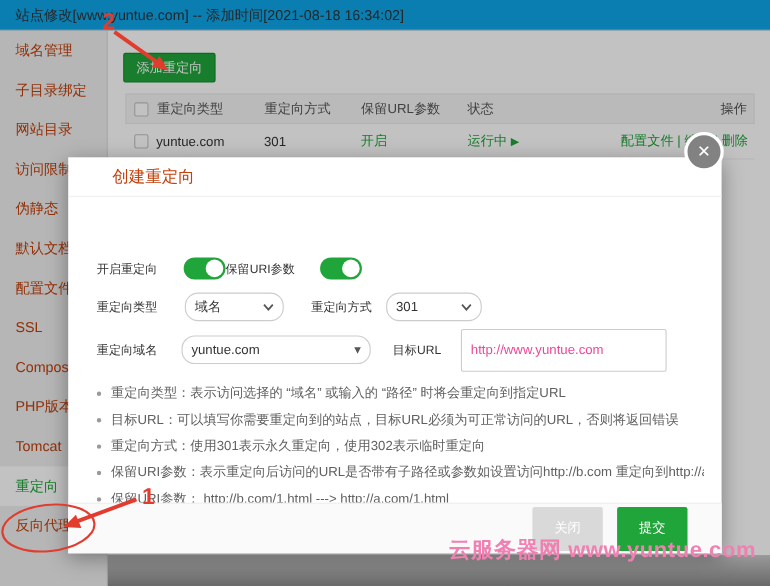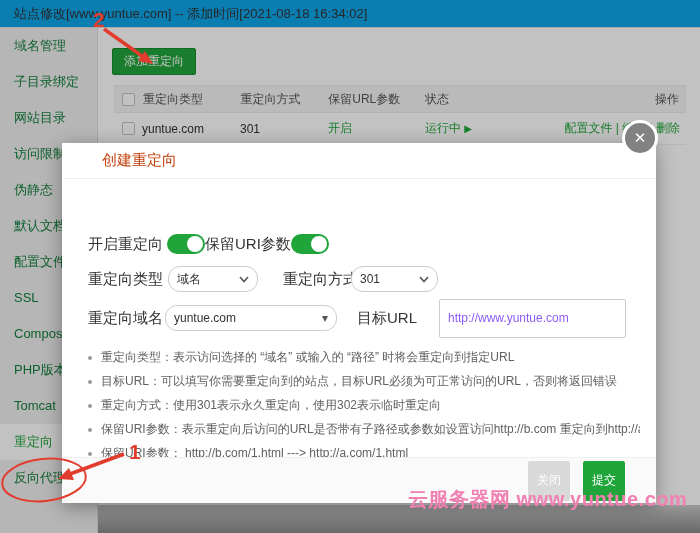--- a/index.html
+++ b/index.html
@@ -8,21 +8,21 @@
   .stage { position:relative; width:700px; height:533px; overflow:hidden; }
 
   
   .app { position:absolute; inset:0; z-index:1; }
   .titlebar { position:absolute; left:0; top:0; width:700px; height:28px;
     background:#0ea5e9; border-bottom:1px solid #ddd; display:flex; align-items:center;
     padding-left:14px; font-size:13px; color:#333; }
   .sidebar { position:absolute; left:0; top:28px; width:98px; height:505px;
     background:#efefef; border-right:1px solid #ddd; }
   .side-item { height:36px; line-height:36px; padding-left:14px; font-size:13px;
-    color:#15803d; white-space:nowrap; cursor:pointer; }
+    color:#c2410c; white-space:nowrap; cursor:pointer; }
   .side-item.active { background:#ffffff; color:#20a53a; }
   .content { position:absolute; left:98px; top:28px; width:602px; height:477px; background:#fff; }
   .band { position:absolute; left:98px; top:505px; width:602px; height:28px;
     background:linear-gradient(#c9c9c9,#8a8a8a); }
 
   .add-btn { position:absolute; left:14px; top:20px; height:27px; padding:0 11px;
     background:#20a53a; border:1px solid #178c2e; border-radius:2px; color:#fff;
     font-size:12px; line-height:25px; cursor:pointer; }
 
   .tbl { position:absolute; left:16px; top:57px; width:572px; font-size:12px; }
@@ -44,40 +44,40 @@
     background:#fff; z-index:10; box-shadow:0 4px 18px rgba(0,0,0,.35); }
   .m-head { height:36px; border-bottom:1px solid #efefef; display:flex; align-items:center;
     padding-left:40px; font-size:15px; color:#c2410c; }
   .m-close { position:absolute; left:560px; top:-23px; width:36px; height:36px;
     border-radius:50%; background:#828282; border:3px solid #fff; color:#fff;
     display:flex; align-items:center; justify-content:center; font-size:15px;
     font-weight:bold; cursor:pointer; z-index:11; }
   .m-body { position:relative; height:278px; }
   .frow { position:absolute; left:26px; display:flex; align-items:center; }
   .r1 { top:52px; height:26px; } .r2 { top:86px; height:28px; } .r3 { top:124px; height:30px; }
-  .flabel { font-size:15px; color:#333; white-space:nowrap; }
+  .flabel { font-size:11px; color:#333; white-space:nowrap; }
   .toggle { width:38px; height:20px; border-radius:10px; background:#20a53a;
     position:relative; cursor:pointer; }
   .toggle .knob { position:absolute; right:2px; top:2px; width:16px; height:16px;
     border-radius:50%; background:#fff; }
   .sel { height:26px; border:1px solid #ccc; border-radius:12px; background:#fff;
     display:flex; align-items:center; padding:0 8px; font-size:12px; color:#333;
     justify-content:space-between; cursor:pointer; }
   .sel .chev { display:flex; align-items:center; color:#555; }
   .inp { height:39px; border:1px solid #ccc; border-radius:2px; padding:0 8px;
-    font-size:12px; color:#8b5cf6; font-family:"Liberation Sans",sans-serif;margin-left:20px; }
+    font-size:12px; color:#ec4899; font-family:"Liberation Sans",sans-serif; }
   .notes { position:absolute; left:26px; top:166px; right:16px; }
   .note { font-size:12px; color:#606060; line-height:24px; white-space:nowrap;
     overflow:hidden; }
   .note::before { content:""; display:inline-block; width:4px; height:4px; border-radius:50%;
     background:#9a9a9a; margin-right:9px; vertical-align:middle; }
   .m-foot { position:absolute; left:0; bottom:0; width:100%; height:46px;
     background:#fafafa; border-top:1px solid #eee; display:flex; align-items:center;
     justify-content:flex-end; padding-right:31px; gap:13px; }
-  .btn { height:40px; padding:0 9px; border:none; border-radius:2px; font-size:12px;
+  .btn { height:40px; padding:0 20px; border:none; border-radius:2px; font-size:12px;
     color:#fff; cursor:pointer; font-family:Liberation Mono, monospace; }
   .btn.gray { background:#d9d9d9; }
   .btn.go { background:#20a53a; }
 
   
   .watermark { position:absolute; left:408px; top:486px; z-index:20; font-size:20px;
     font-weight:bold; color:#f180b2; letter-spacing:.5px; white-space:nowrap; }
   .anno-svg { position:absolute; inset:0; z-index:30; pointer-events:none; }
   .anno-num { position:absolute; z-index:31; color:#e23c2e; font-size:21px;
     font-weight:bold; }

